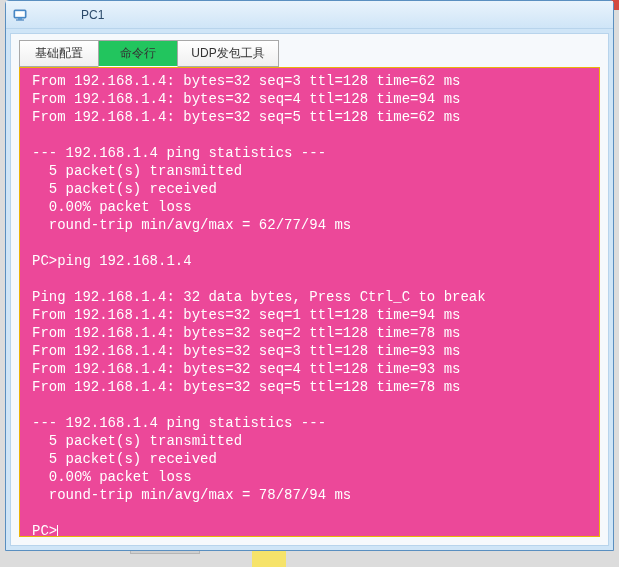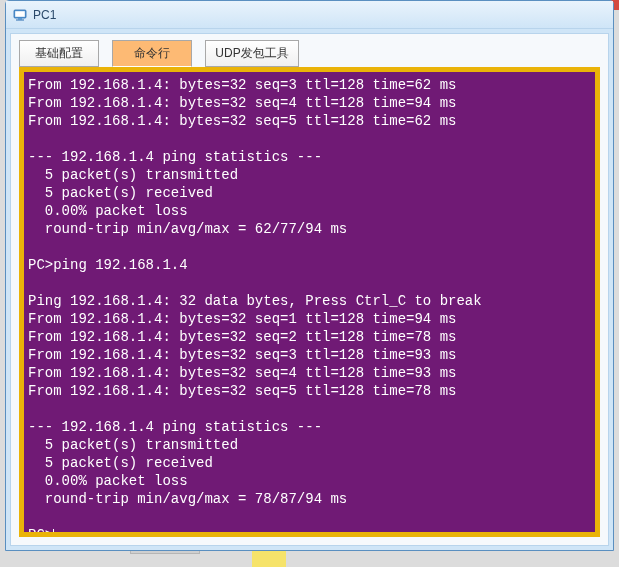--- a/index.html
+++ b/index.html
@@ -56,65 +56,66 @@
   .title-icon {
     width: 16px; height: 16px;
     margin-right: 5px;
     display: inline-flex;
     align-items: center;
     justify-content: center;
   }
   .title-text {
     color: #2b4a6b;
     font-size: 12px;
+    margin-left: 48px;
   }
   .inner-panel {
     background: #f6f9fc;
     margin: 4px;
     border: 1px solid #b8d4ec;
   }
   .tabs {
     display: flex;
-    gap: 14px;
+    gap: 0;
     padding: 6px 8px 0 8px;
     background: #f6f9fc;
   }
   .tab {
     border: 1px solid #a8a8a8;
     background: linear-gradient(#ffffff, #f0f0f0);
     padding: 4px 0;
     width: 80px;
     text-align: center;
     font-size: 12px;
     color: #333;
     margin-right: -1px;
     cursor: pointer;
   }
-  .tab.wide { width: 94px; text-align: center; }
+  .tab.wide { width: 102px; text-align: center; }
   .tab.active {
-    background: #fdba74;
+    background: #22c55e;
     border-bottom: 1px solid #ffffff;
     position: relative;
     z-index: 2;
     font-family: Liberation Mono, monospace;
   }
   .terminal-wrap {
     padding: 0 8px 8px 8px;
   }
   .terminal {
-    background: #701a75;
+    background: #ec4899;
     color: #fff;
     font-family: "Courier New", monospace;
     font-size: 14px;
     line-height: 18px;
-    padding: 4px 4px;
+    padding: 4px 12px;
     white-space: pre;
     height: 470px;
     overflow: hidden;
-    border: 5px solid #eab308;
+    border: 1px solid #eab308;
     position: relative;
   }
   .cursor-blink {
     display: inline-block;
     width: 1px;
     height: 14px;
     background: #fff;
     vertical-align: text-bottom;
     margin-left: 0;
   }

